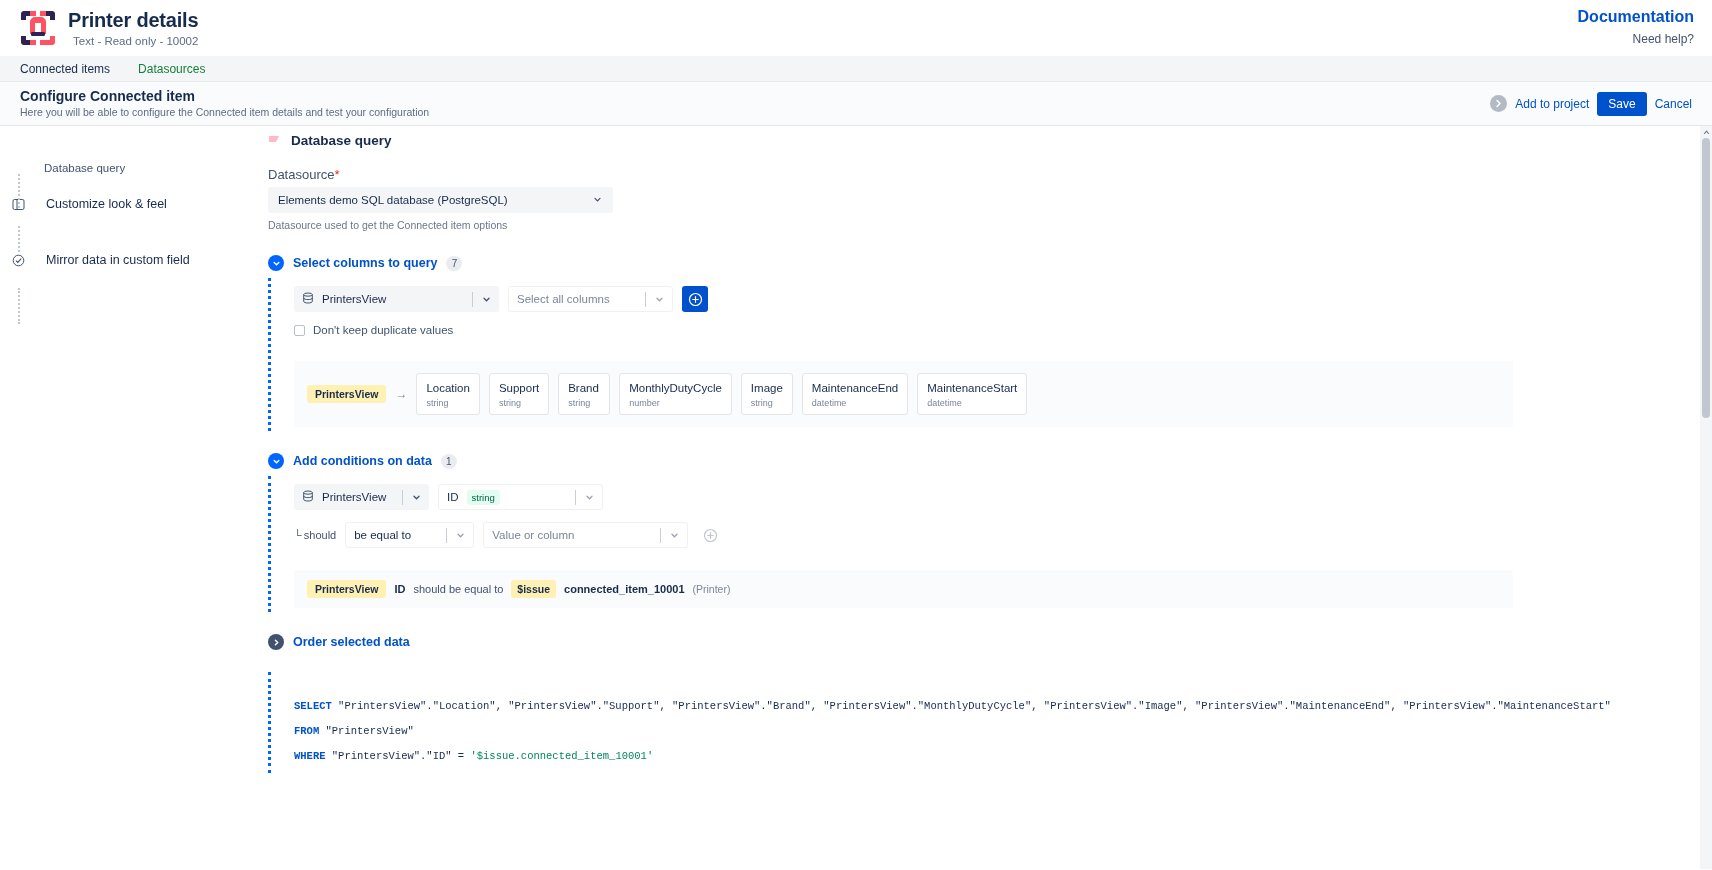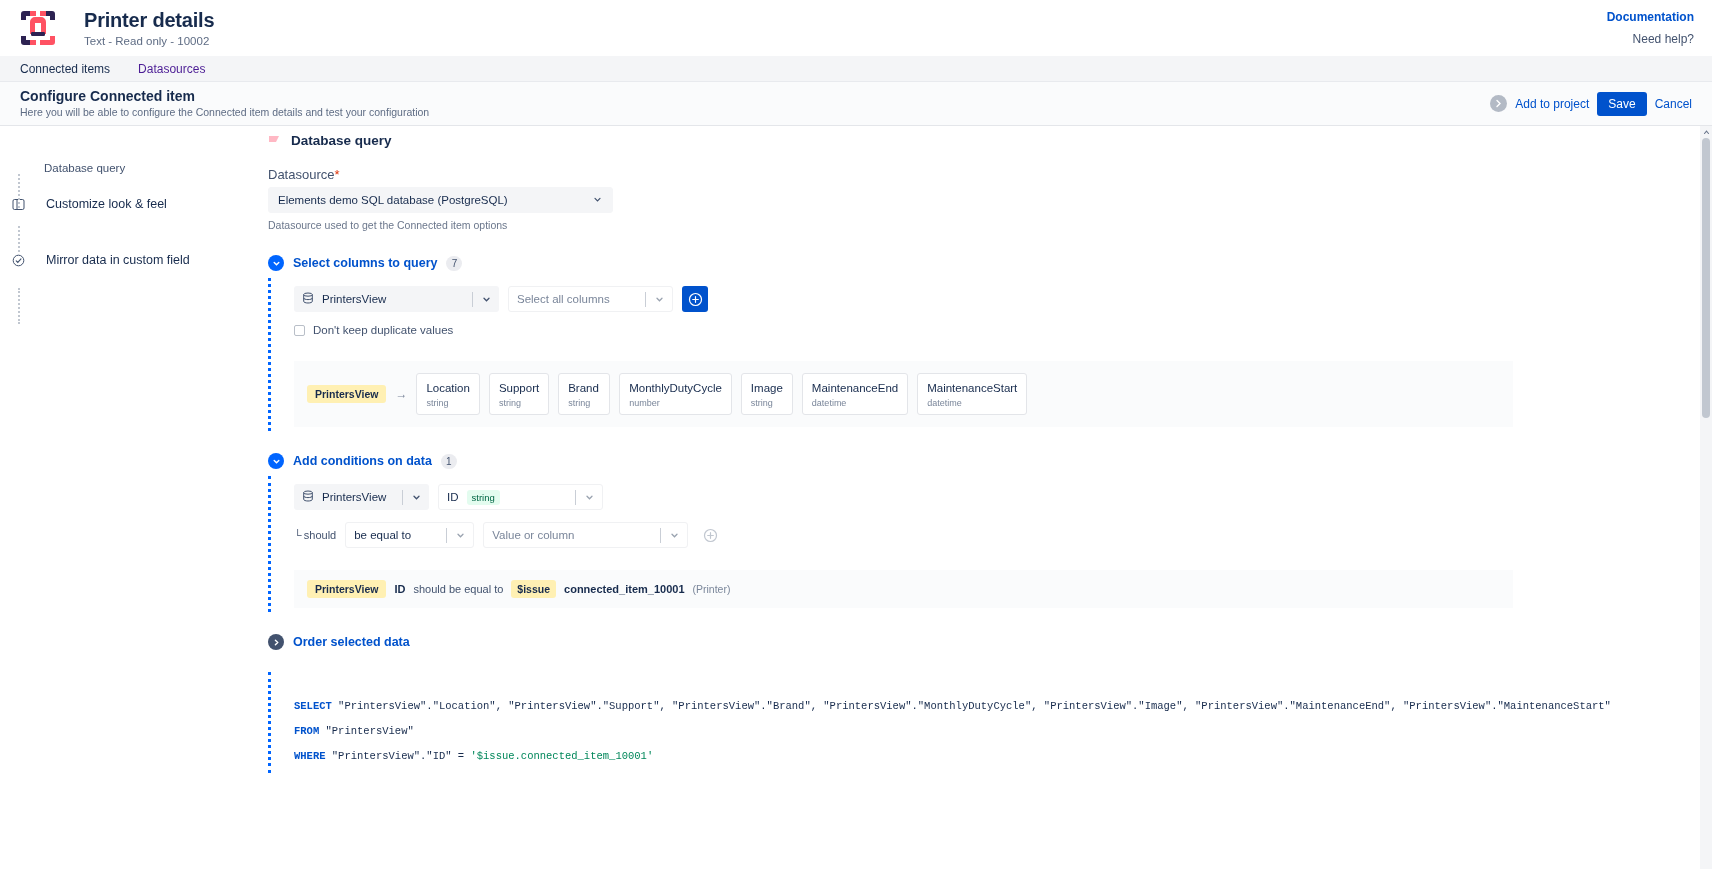--- a/index.html
+++ b/index.html
@@ -19,42 +19,42 @@
     align-items: center;
     padding: 0 18px;
     position: relative;
   }
   .logo-wrap {
     width: 40px; height: 40px;
     flex: 0 0 40px;
     position: relative;
   }
   .logo-svg { display:block; width:40px; height:40px; }
-  .header-titles { margin-left: 26px; }
+  .header-titles { margin-left: 10px; text-align: right; }
   .page-title {
     font-size: 20px;
     font-weight: bold;
     color: #172b4d;
     letter-spacing: -0.2px;
     line-height: 23px;
   }
   .page-subtitle {
     font-size: 11.5px;
     color: #5e6c84;
     margin-top: 2px;
     line-height: 14px;
   }
   .header-right {
     position: absolute;
     right: 18px;
     top: 8px;
     text-align: right;
   }
   .doc-link {
-    font-size: 12px;
+    font-size: 16px;
     color: #0052cc;
     font-weight: bold;
     text-decoration: none;
     display: block;
     line-height: 18px;
   }
   .need-help {
     font-size: 12px;
     color: #42526e;
     display: block;
@@ -72,21 +72,21 @@
     padding: 0 20px;
     gap: 28px;
     border-bottom: 1px solid #e8eaee;
   }
   .tab {
     font-size: 12px;
     color: #172b4d;
     line-height: 26px;
     cursor: pointer;
   }
-  .tab.disabled { color: #4c1d95; }
+  .tab.disabled { color: #15803d; }
 
   
   .config-bar {
     height: 44px;
     background: #fafbfc;
     display: flex;
     align-items: center;
     padding: 0 20px;
     position: relative;
     border-bottom: 1px solid #e4e6ea;

